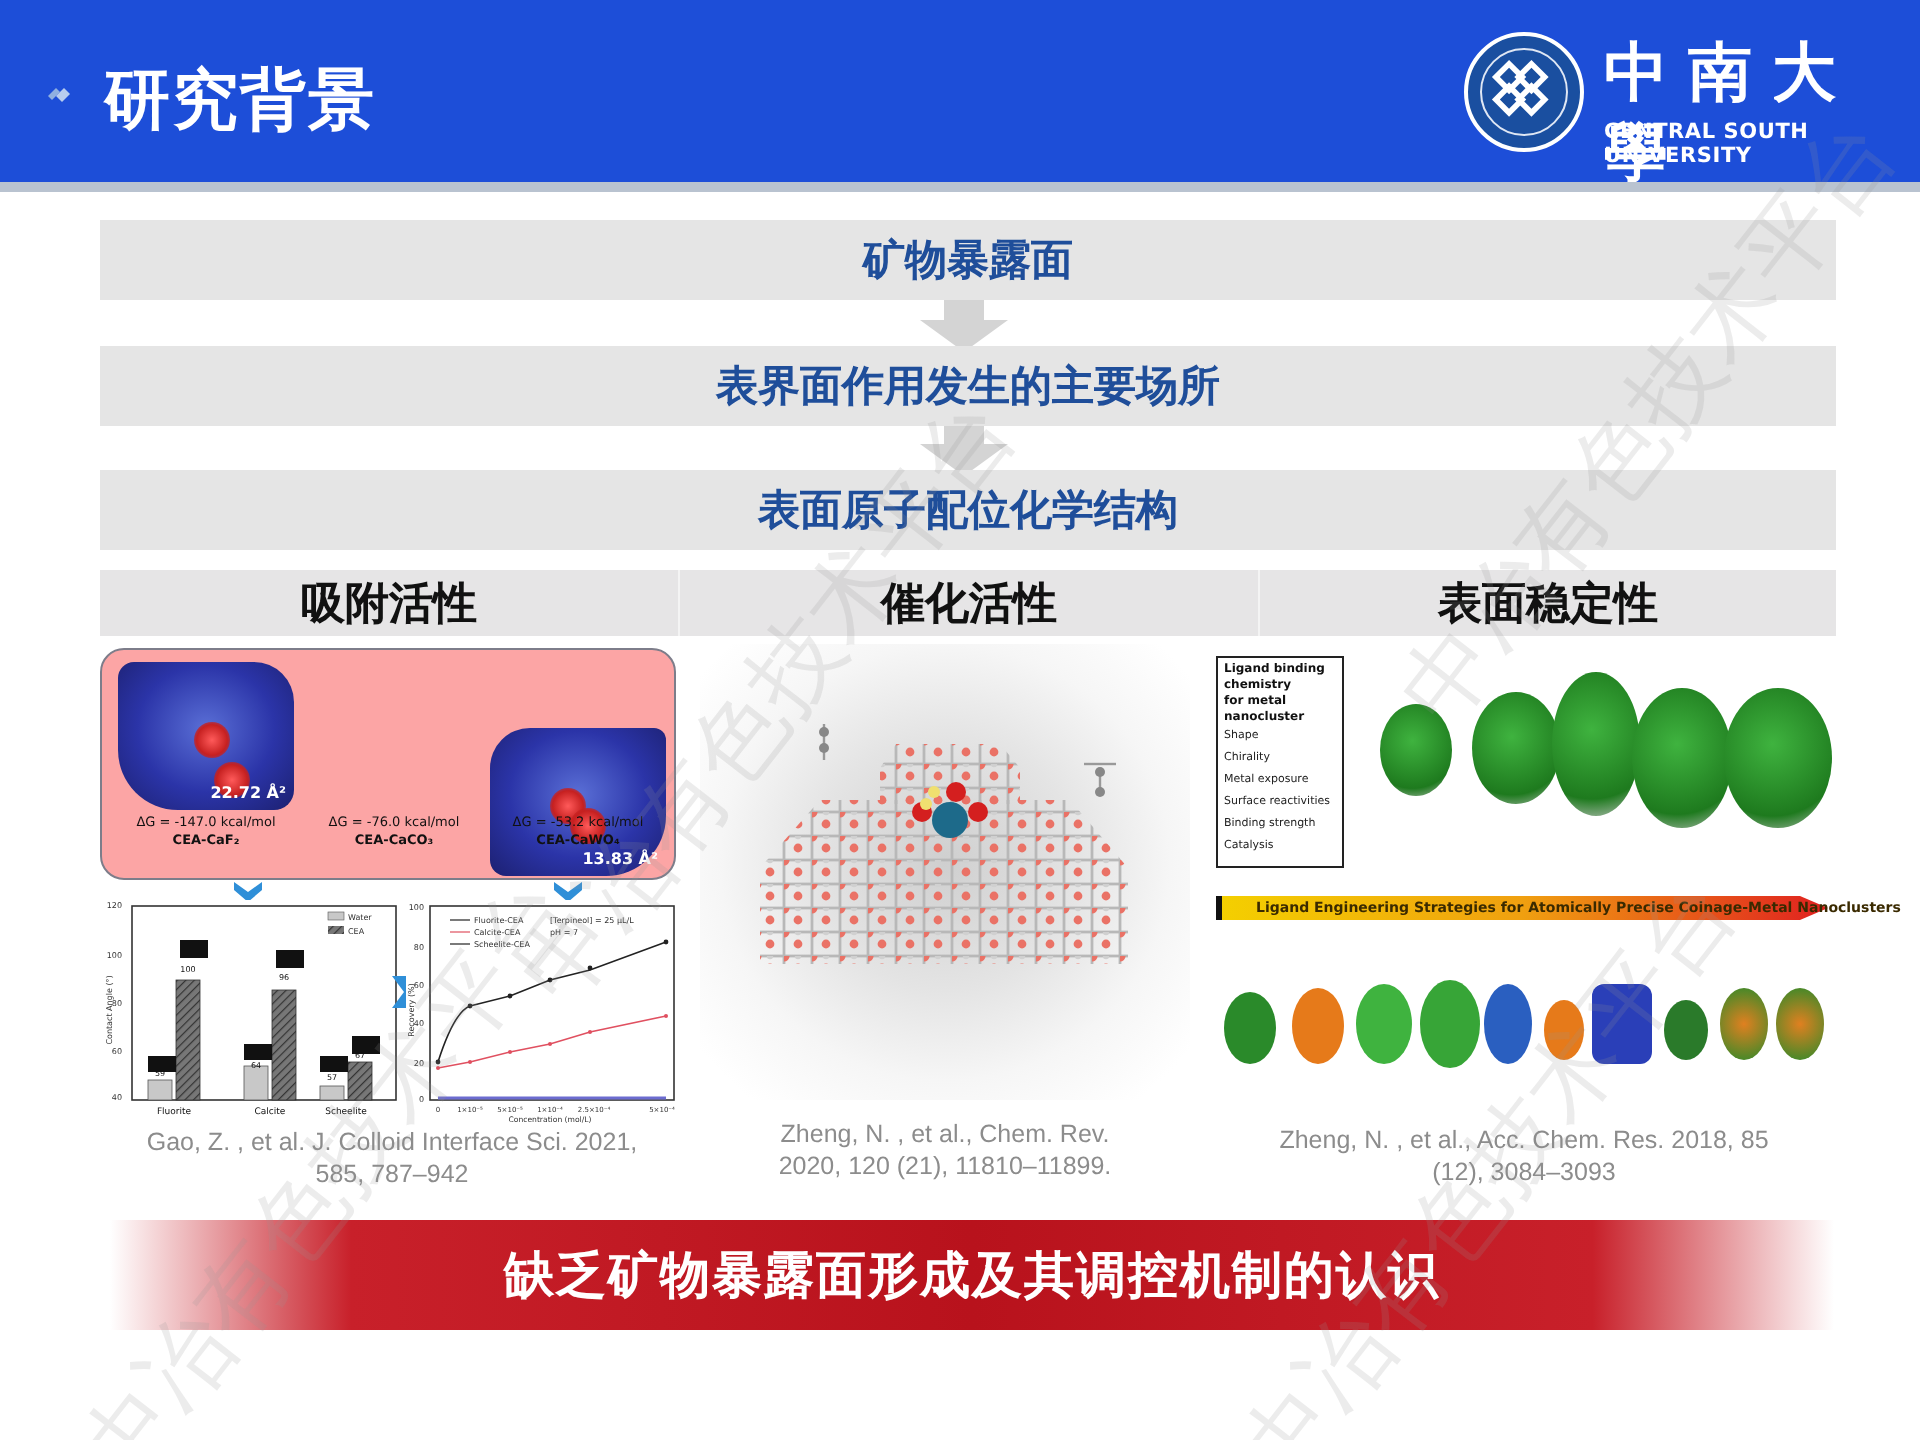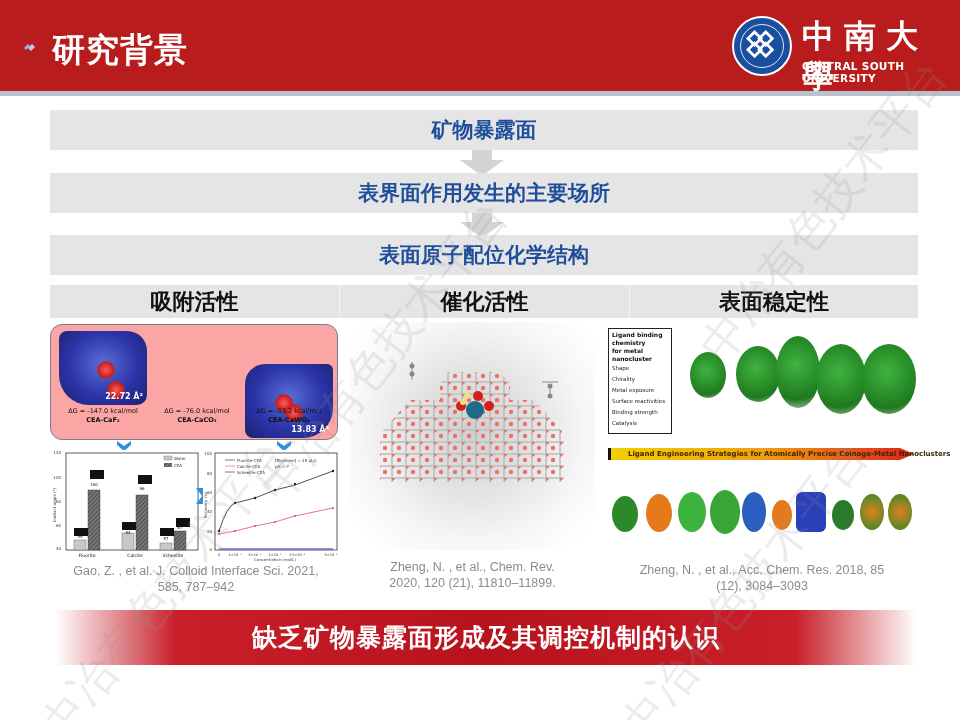--- a/index.html
+++ b/index.html
@@ -1,20 +1,20 @@
 <!DOCTYPE html>
 <html><head>
 <meta charset="utf-8">
 <style>
   * { box-sizing: border-box; margin: 0; padding: 0; }
   html, body { width: 960px; height: 720px; overflow: hidden; background: #ffffff; }
   body { position: relative; font-family: "DejaVu Sans", "Liberation Sans", sans-serif; }
 
   
-  .header { position: absolute; left: 0; top: 0; width: 960px; height: 91px; background: #b91c1c; text-decoration: underline; }
+  .header { position: absolute; left: 0; top: 0; width: 960px; height: 91px; background: #1d4ed8; text-decoration: underline; }
   .header-strip { position: absolute; left: 0; top: 91px; width: 960px; height: 5px; background: #b9c3d0; }
   .title-bullet { position: absolute; left: 20px; top: 42px; width: 16px; height: 12px; }
   .title { position: absolute; left: 52px; top: 30px; color: #ffffff; font-size: 33px; font-weight: bold; letter-spacing: 1px; line-height: 40px; }
   .logo { position: absolute; left: 732px; top: 14px; width: 228px; height: 66px; }
   .logo-seal { position: absolute; left: 0; top: 2px; width: 60px; height: 60px; border-radius: 50%; border: 2px solid #ffffff; background: #1a4fa0; }
   .logo-seal-inner { position: absolute; left: 6px; top: 6px; width: 44px; height: 44px; border-radius: 50%; border: 1px solid #dfe7f4; }
   .logo-cn { position: absolute; left: 70px; top: 2px; color: #ffffff; font-family: "DejaVu Serif", "Liberation Serif", serif; font-size: 32px; font-weight: bold; letter-spacing: 10px; line-height: 40px; }
   .logo-en { position: absolute; left: 70px; top: 46px; color: #ffffff; font-size: 10.5px; font-weight: bold; letter-spacing: 0.3px; }
 
   

